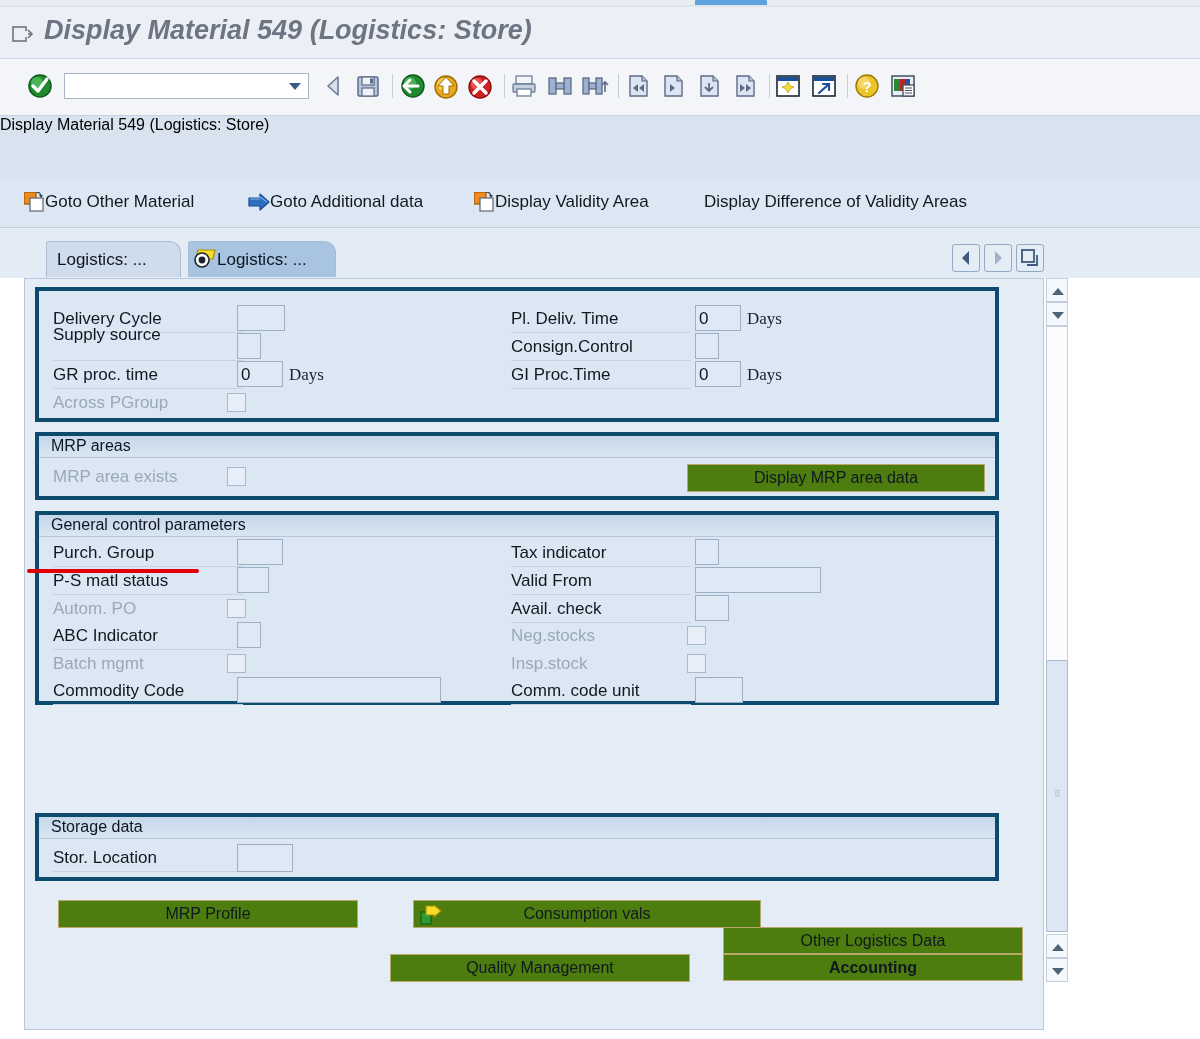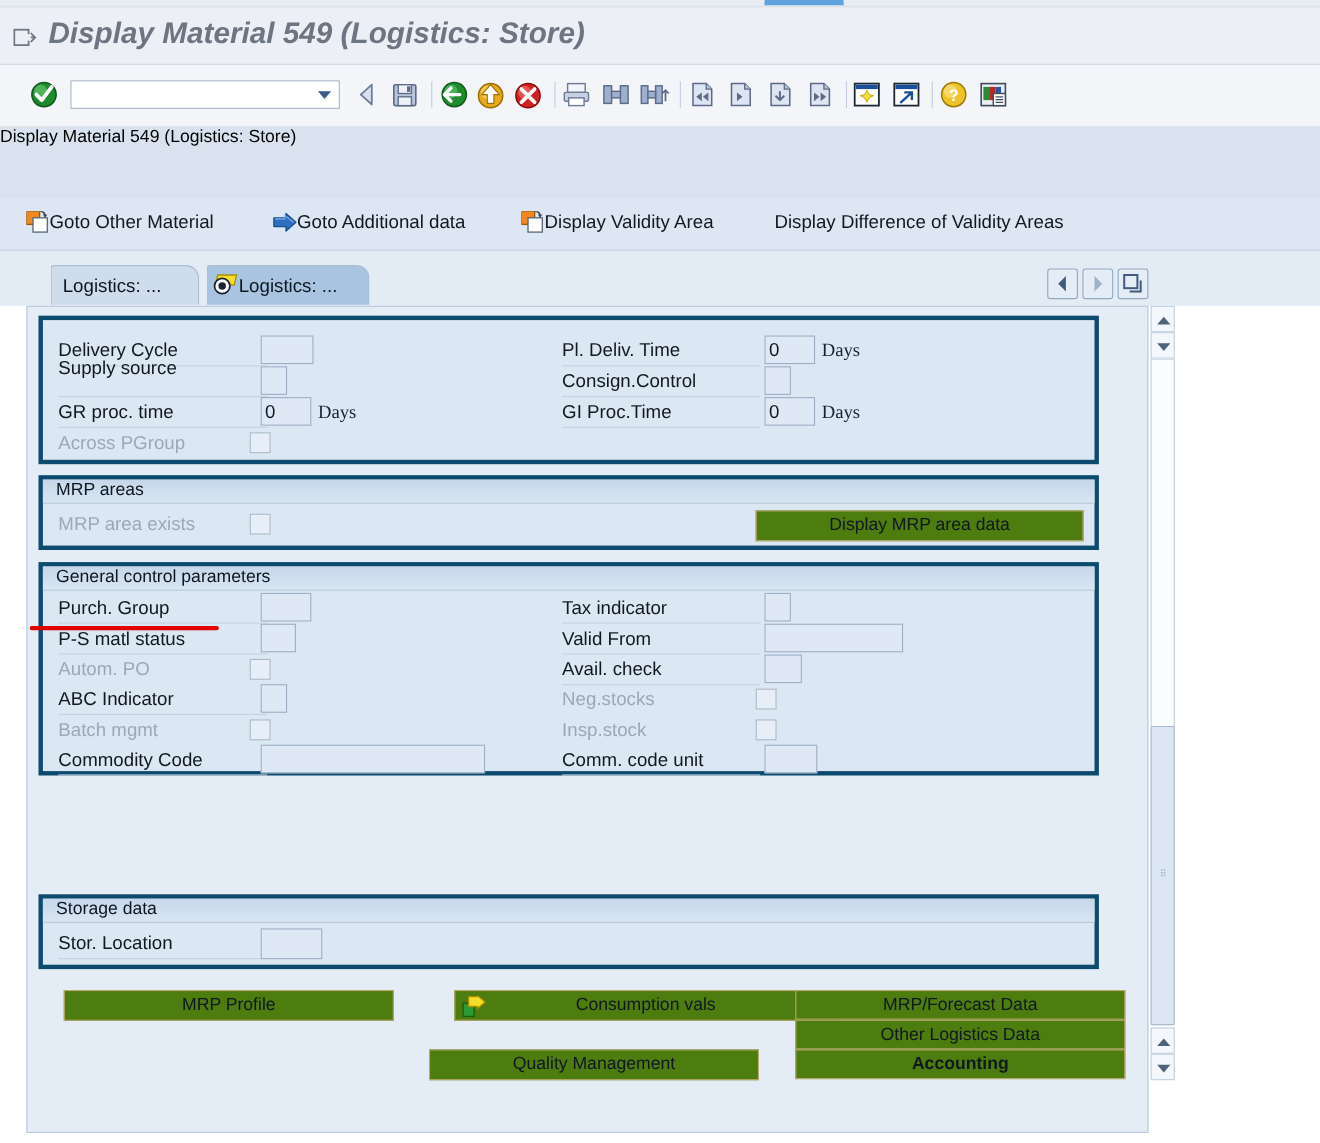--- a/index.html
+++ b/index.html
@@ -493,21 +493,20 @@
         <svg width="22" height="20" viewBox="0 0 22 20">
           <rect x="1" y="7" width="10" height="12" fill="#2d9a33" stroke="#14610f" stroke-width="1.2"></rect>
           <path d="M6 1 H14 V0 L21 6 L14 12 V10 H6 Z" fill="#f6dc2b" stroke="#a89005" stroke-width="1.2" stroke-linejoin="round"></path>
         </svg>
       </span>
       <span>Consumption vals</span>
     </div>
 
     <div class="btn" style="left:355px;top:61px;width:300px;height:28px;">Quality Management</div>
 
-    <div class="btn" style="left:688px;top:7px;width:300px;height:27px;">MRP/Forecast Data</div>
     <div class="btn" style="left:688px;top:34px;width:300px;height:27px;">Other Logistics Data</div>
     <div class="btn" style="left:688px;top:61px;width:300px;height:27px;font-weight:bold;">Accounting</div>
   </div>
 
 </div>
 
 <div class="scrollouter">
   <div class="sbbtn" style="top:0px;">
       <span class="tri up"></span>
     </div>

